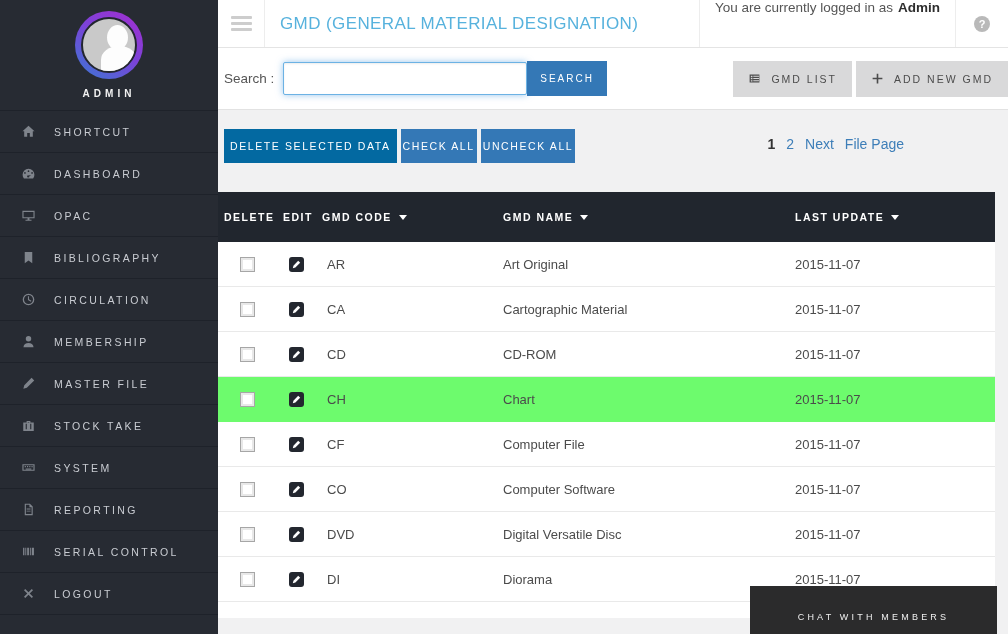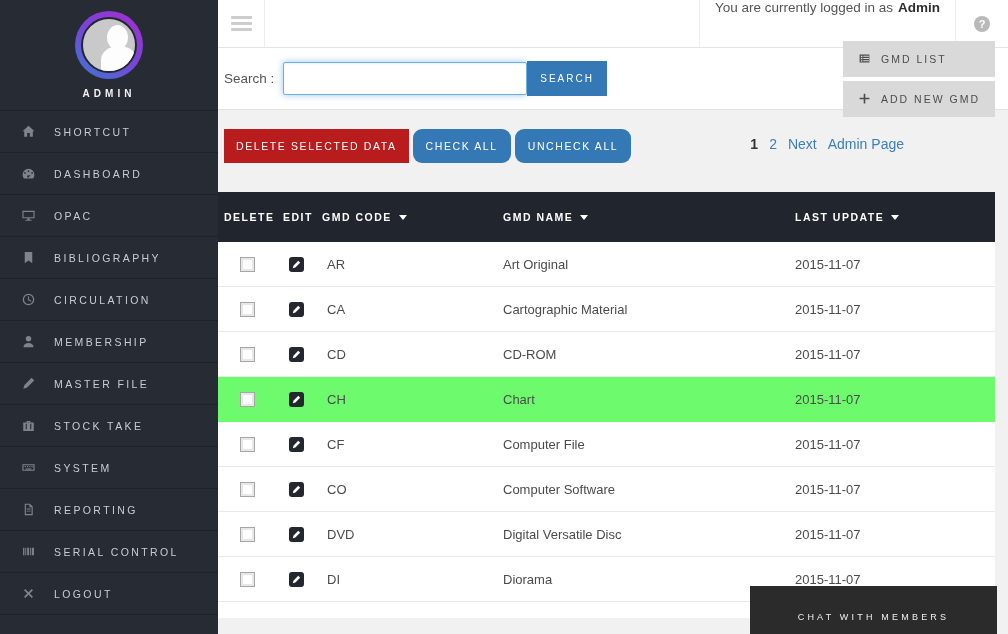--- a/index.html
+++ b/index.html
@@ -44,28 +44,28 @@
     font-weight:bold;display:flex;align-items:center;justify-content:center;}
   
   .search-band{height:62px;background:#fff;border-bottom:1px solid #e2e2e2;display:flex;align-items:center;padding-left:6px;box-sizing:border-box;}
   .search-label{font-size:13.5px;color:#555;}
   .search-input{width:224px;height:31px;margin-left:9px;border:1px solid #6cb2e4;border-radius:2px;
     box-shadow:0 0 7px rgba(99,167,227,.65), inset 0 1px 2px rgba(0,0,0,.08);
     padding:0 9px;font-size:13px;color:#333;outline:none;font-family:"Liberation Sans",sans-serif;}
   .btn{border:none;cursor:pointer;font-family:"Liberation Sans",sans-serif;}
   .btn-search{height:35px;padding:0 13px;background:#3478b6;color:#fff;
     font-size:10px;letter-spacing:2px;}
-  .right-buttons{margin-left:auto;margin-right:13px;display:flex;gap:4px;flex-direction:column;}
+  .right-buttons{margin-left:auto;margin-right:0;display:flex;gap:4px;}
   .btn-gray{height:36px;background:#d9d9da;color:#4c4c4c;font-size:10.5px;letter-spacing:2px;
     padding:0 15px;display:flex;align-items:center;gap:10px;}
   .btn-gray svg{width:13px;height:13px;fill:#4c4c4c;}
   
   .toolbar-band{height:82px;background:#f1f1f2;display:flex;align-items:flex-start;padding:19px 0 0 6px;box-sizing:border-box;}
-  .btn-green{height:34px;background:#b91c1c;color:#fff;font-size:10.5px;letter-spacing:1.6px;padding:0 12px;}
-  .btn-blue{height:34px;background:#3478b6;color:#fff;font-size:10.5px;letter-spacing:1.6px;padding:0 13px;margin-left:4px;border-radius:9px;}
+  .btn-green{height:34px;background:#0369a1;color:#fff;font-size:10.5px;letter-spacing:1.6px;padding:0 6px;}
+  .btn-blue{height:34px;background:#3478b6;color:#fff;font-size:10.5px;letter-spacing:1.6px;padding:0 2px;margin-left:4px;}
   .pagination{margin-left:auto;margin-right:104px;margin-top:7px;font-size:14px;display:flex;gap:11px;}
   .pg-current{color:#333;font-weight:bold;}
   .pg-link{color:#3d7eb8;text-decoration:none;cursor:pointer;}
   
   .table{width:777px;background:#fff;}
   .thead{height:50px;background:#21262e;display:flex;align-items:center;}
   .th{color:#fff;font-size:10.5px;font-weight:bold;letter-spacing:1.5px;display:flex;align-items:center;box-sizing:border-box;}
   .tr{height:45px;display:flex;align-items:center;background:#fff;border-bottom:1px solid #e9e9e9;box-sizing:border-box;}
   .tr.hl{background:#6dfb6d;border-bottom-color:#6dfb6d;}
   .td{display:flex;align-items:center;font-size:13px;color:#4b4b4b;box-sizing:border-box;}
@@ -203,20 +203,21 @@
 </div>
 
 <div class="main">
 
   <div class="topbar">
     <div class="hamburger">
       <div class="burger-bar"></div>
         <div class="burger-bar"></div>
         <div class="burger-bar"></div>
     </div>
+    <div class="page-title">GMD (GENERAL MATERIAL DESIGNATION)</div>
     <div class="topbar-right">
       <div class="login-cell">
         <span>You are currently logged in as</span>
         <b>Admin</b>
       </div>
       <div class="help-cell">
         <div class="help-circle">?</div>
       </div>
     </div>
   </div>
@@ -242,21 +243,21 @@
   </div>
 
   <div class="toolbar-band">
     <button class="btn btn-green">DELETE SELECTED DATA</button>
     <button class="btn btn-blue">CHECK ALL</button>
     <button class="btn btn-blue">UNCHECK ALL</button>
     <div class="pagination" id="pagination">
         <span class="pg-current">1</span>
         <span class="pg-link">2</span>
         <span class="pg-link">Next</span>
-        <span class="pg-link">Admin Page</span>
+        <span class="pg-link">File Page</span>
       </div>
   </div>
 
   <div class="table">
     <div class="thead" id="table-header">
         <div class="th c0">
           <span>DELETE</span>
         </div>
         <div class="th c1">
           <span>EDIT</span>

